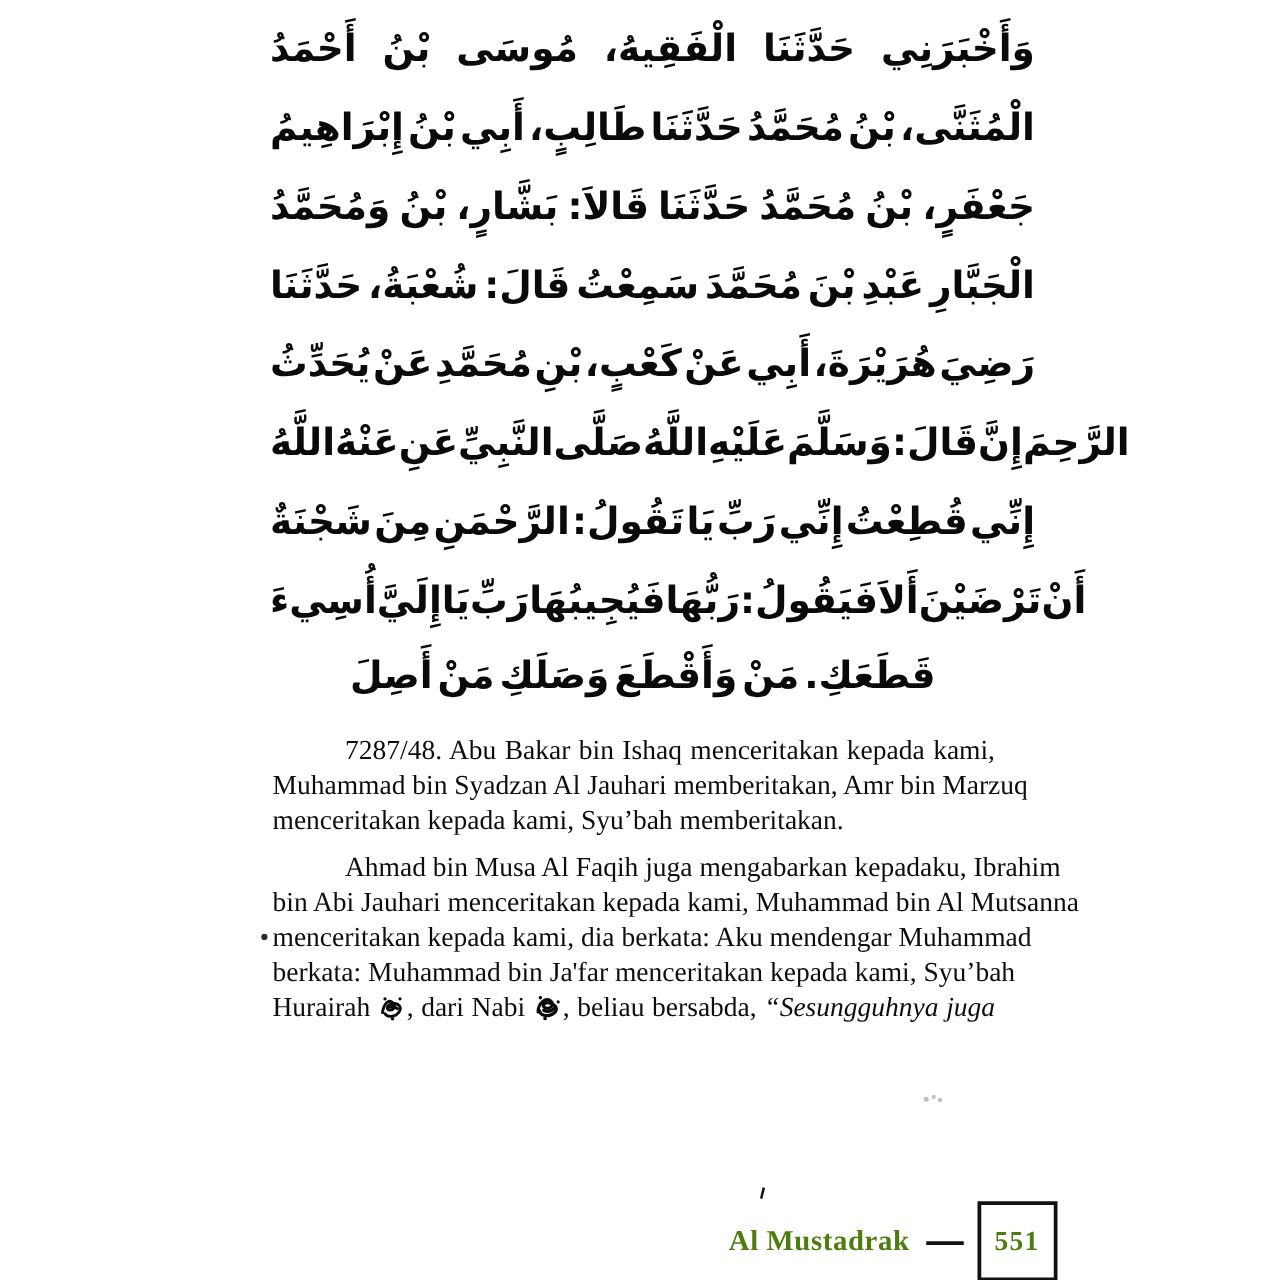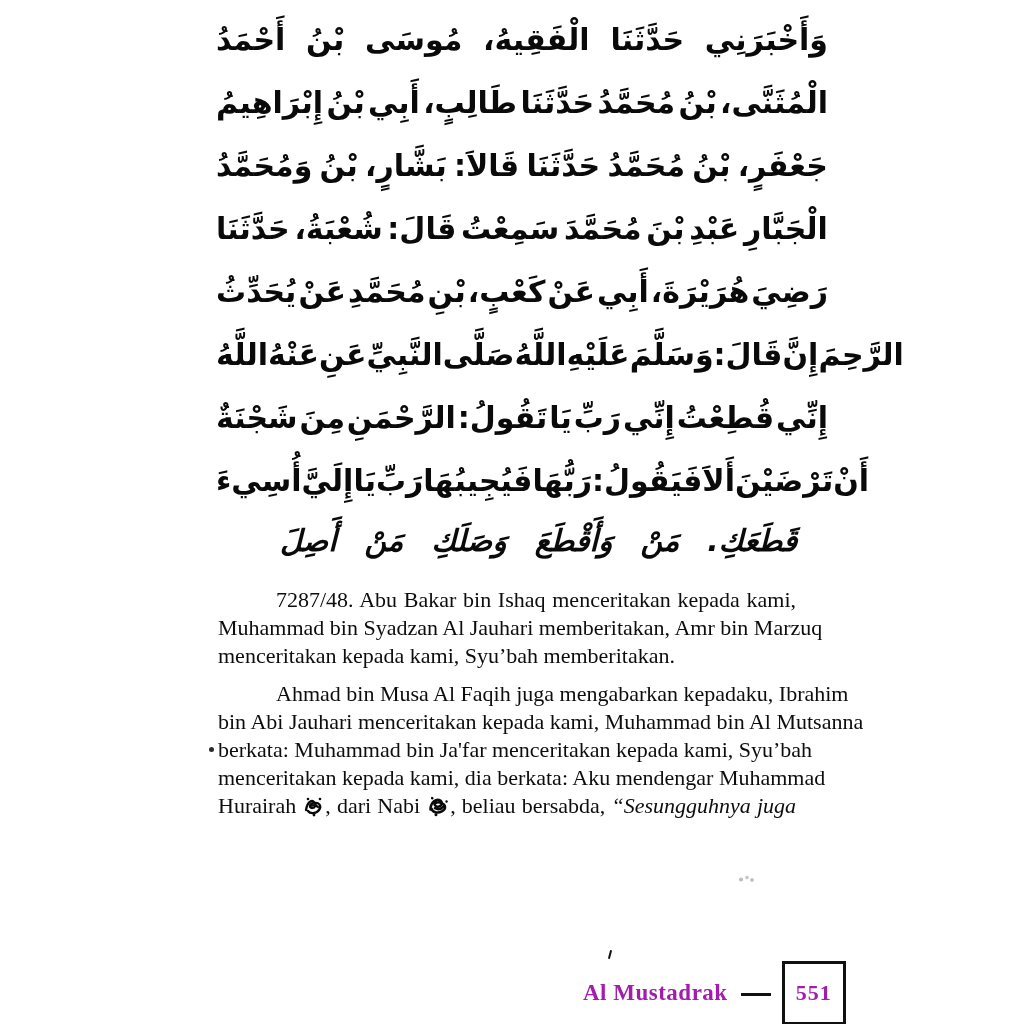--- a/index.html
+++ b/index.html
@@ -11,21 +11,21 @@
   .arabic-block{
     position:absolute;left:200px;top:8px;width:612px;margin-left:16px;
   }
   .ar-line{
     display:flex;justify-content:space-between;align-items:center;
     height:63px;white-space:nowrap;direction:ltr;
     font-family:"DejaVu Sans",sans-serif;font-weight:bold;font-size:30px;
     color:#0a0a0a;
   }
   .ar-line.ar-last{
-    justify-content:flex-start;gap:28px;padding-left:64px;height:56px;font-style:italic;
+    justify-content:flex-start;gap:4px;padding-left:64px;height:56px;
   }
   .aword{direction:rtl;unicode-bidi:isolate;}
   
   .indo-block{
     position:absolute;left:218px;top:586px;width:578px;
     font-family:"Liberation Serif",serif;font-size:22px;color:#0d0d0d;
   }
   .id-line{
     height:28px;line-height:28px;
     text-align:justify;text-align-last:justify;text-justify:inter-word;
@@ -34,21 +34,21 @@
   .id-line.wrapok{white-space:normal;}
   .id-line.plain{text-align:center;text-align-last:left;}
   .id-line.indent{padding-left:58px;}
   .para-gap{height:10px;}
   .it{font-style:italic;}
   .stamp{display:inline-block;vertical-align:-4px;margin:0 1px;}
   
   .footer{
     position:absolute;left:583px;top:961px;
     display:flex;align-items:center;
-    font-family:"Liberation Serif",serif;font-weight:bold;color:#a21caf;
+    font-family:"Liberation Serif",serif;font-weight:bold;color:#4d7c0f;
   }
   .footer-title{font-size:23px;letter-spacing:.5px;}
   .footer-dash{width:30px;height:3px;background:#111;margin:2px 11px 0 13px;}
   .page-box{
     border:3px solid #111;padding:16px 11px;height:26px;line-height:26px;
     font-size:22px;letter-spacing:1px;
   }
   
   .dot-artifact{
     position:absolute;left:209px;top:747px;width:5px;height:5px;
@@ -167,22 +167,22 @@
 
 <div class="indo-block">
   <div class="id-line indent">7287/48. Abu Bakar bin Ishaq menceritakan kepada kami,</div>
   <div class="id-line">Muhammad bin Syadzan Al Jauhari memberitakan, Amr bin Marzuq</div>
   <div class="id-line plain">menceritakan kepada kami, Syu’bah memberitakan.</div>
 
   <div class="para-gap"></div>
 
   <div class="id-line indent">Ahmad bin Musa Al Faqih juga mengabarkan kepadaku, Ibrahim</div>
   <div class="id-line">bin Abi Jauhari menceritakan kepada kami, Muhammad bin Al Mutsanna</div>
+  <div class="id-line">menceritakan kepada kami, dia berkata: Aku mendengar Muhammad</div>
   <div class="id-line">berkata: Muhammad bin Ja'far menceritakan kepada kami, Syu’bah</div>
-  <div class="id-line">menceritakan kepada kami, dia berkata: Aku mendengar Muhammad</div>
 
   <div class="id-line wrapok">
     <span>Hurairah</span>
     <svg class="stamp" width="21" height="22" viewBox="0 0 21 22">
       <g stroke="#0a0a0a" fill="none" stroke-width="2.3" stroke-linecap="round">
         <path d="M3 15 C4 8 8 4 11 7 C14 10 12 13 9 13 C6 13 6 9 11 8 C16 7 19 11 16 15 C13 19 7 19 5 16"></path>
         <path d="M7 11 C9 10 13 10 15 12"></path>
       </g>
       <g fill="#0a0a0a">
         <circle cx="5" cy="4" r="1.3"></circle>

